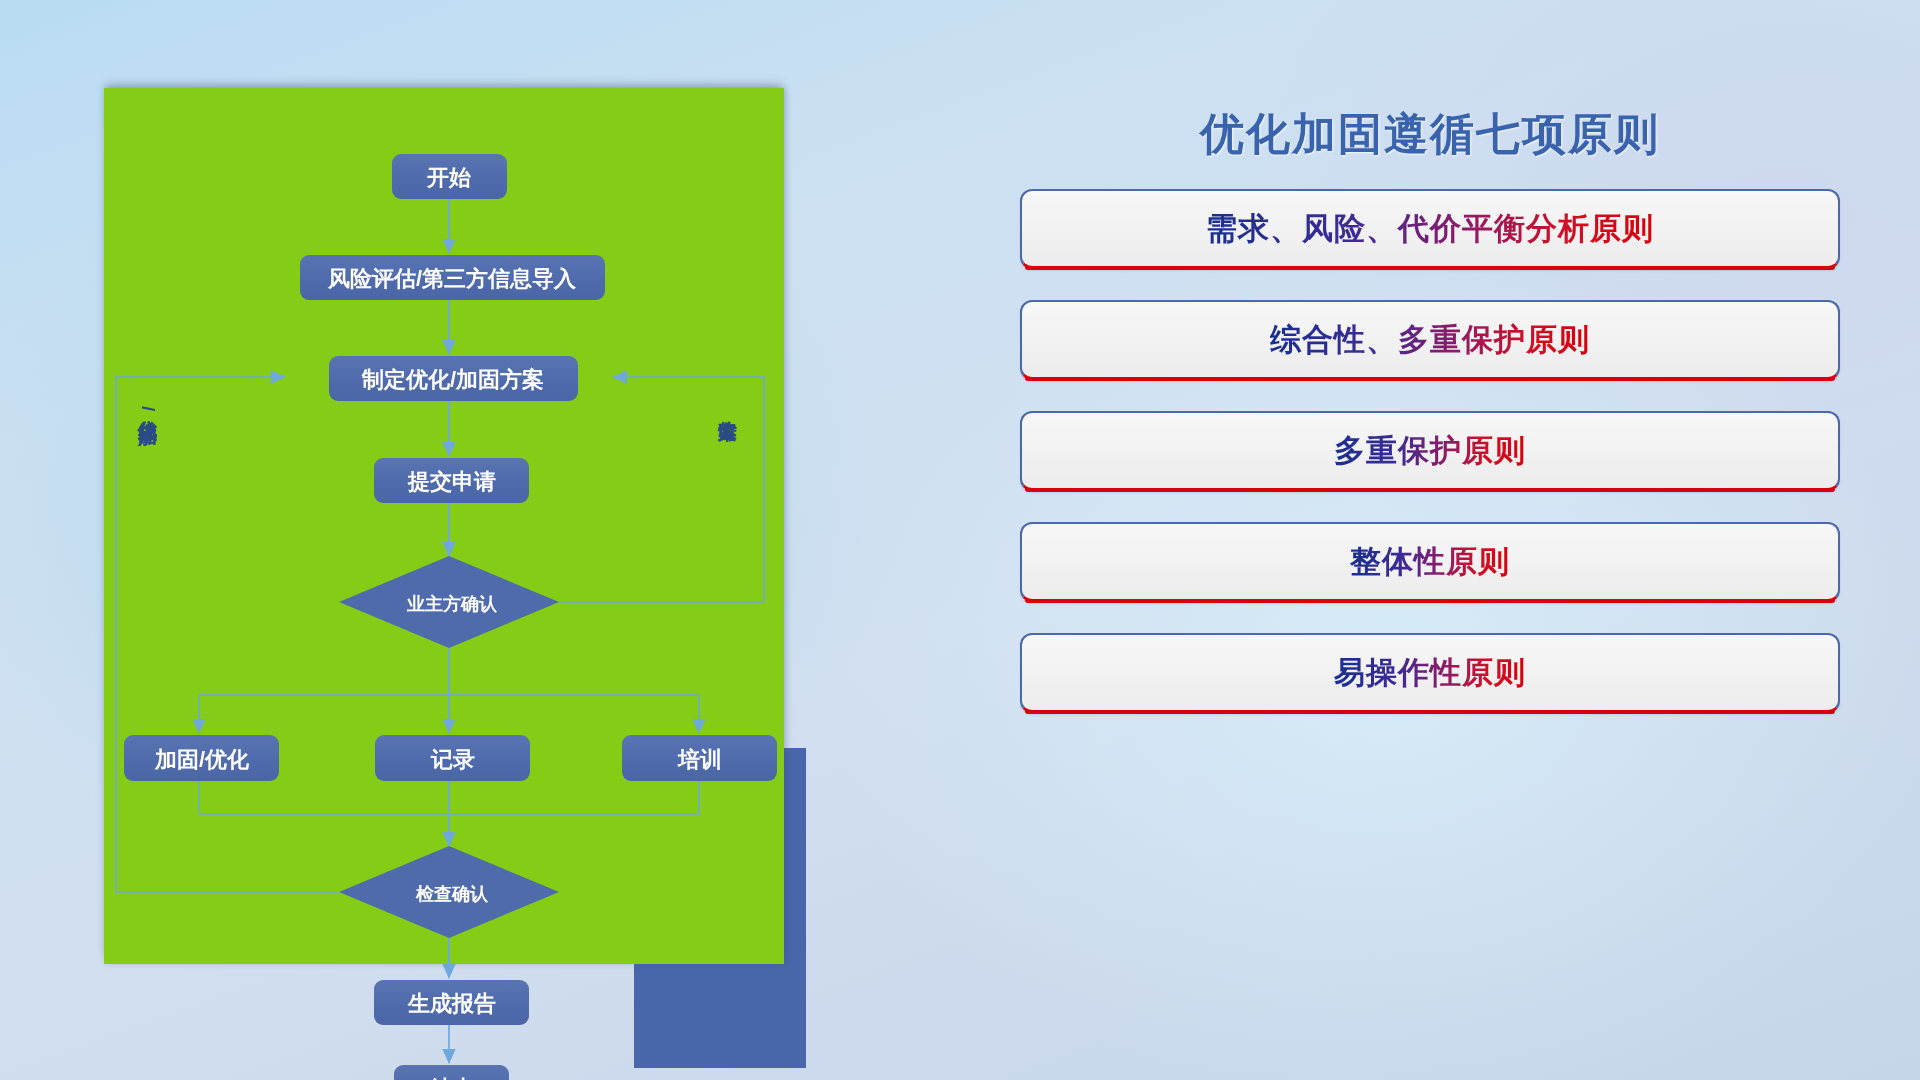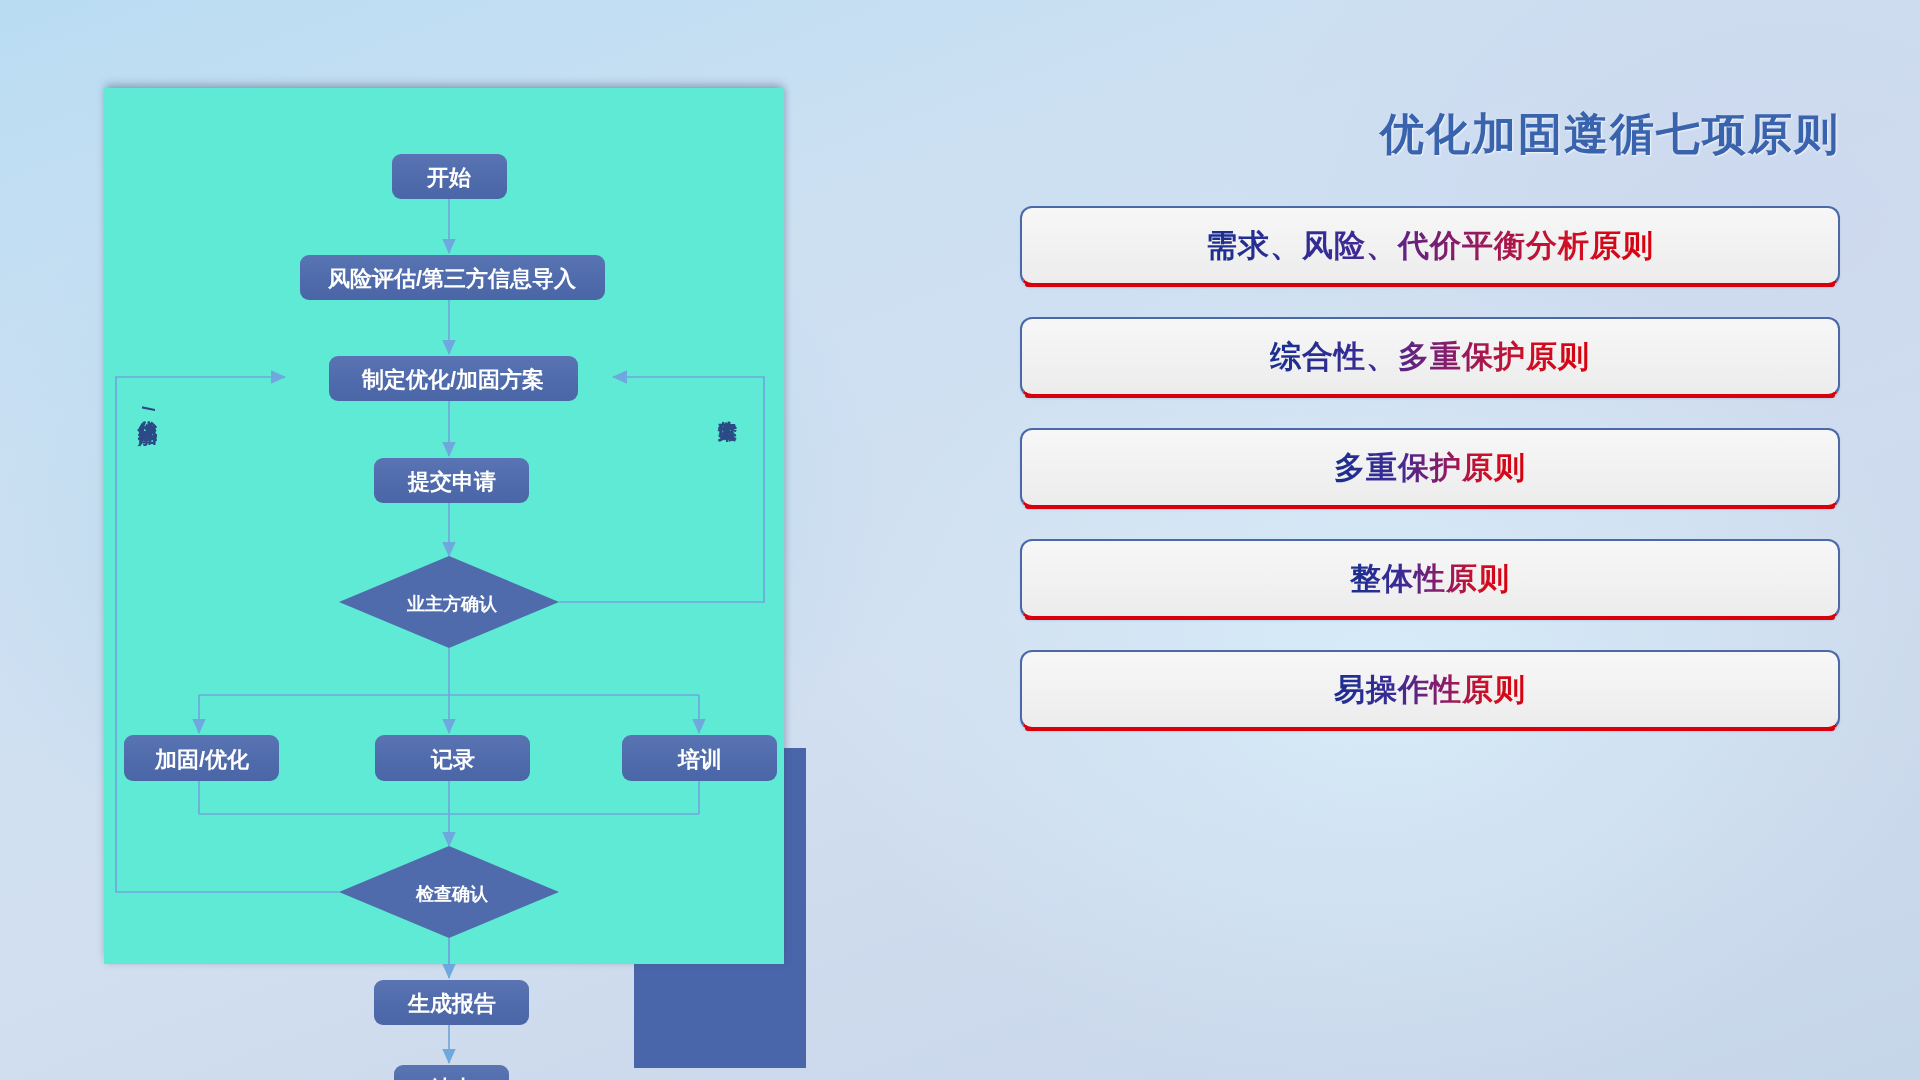--- a/index.html
+++ b/index.html
@@ -15,42 +15,42 @@
   }
 
   
   #flow-wrap { position:absolute; left:104px; top:88px; width:680px; height:896px; }
   #flow-shadow-card {
     position:absolute; left:530px; top:660px; width:172px; height:320px;
     background:#4a66ab;
   }
   #flow-card {
     position:absolute; left:0; top:0; width:680px; height:876px;
-    background:#5eead4;
+    background:#84cc16;
     box-shadow:0 -5px 9px -2px rgba(60,80,110,.40), 2px 0 6px rgba(60,80,110,.18);
   }
   #flow-svg { position:absolute; left:0; top:0; }
 
   .node-text {
     font-weight:bold; fill:#ffffff; text-anchor:middle;
     font-family:"Liberation Sans","DejaVu Sans",sans-serif;
   }
   .loop-label {
     fill:#2b4a86; font-weight:bold;
     font-family:"Liberation Sans","DejaVu Sans",sans-serif;
   }
 
   
   #principles-panel { position:absolute; left:1020px; top:100px; width:820px; height:900px; }
   #principles-title {
-    text-align:right; font-size:44px; font-weight:bold; color:#3a63ad;
+    text-align:center; font-size:44px; font-weight:bold; color:#3a63ad;
     letter-spacing:2px; line-height:1.1; margin-top:10px;
     text-shadow:1px 1px 2px rgba(255,255,255,.75);
   }
-  #principles-list { margin-top:48px; }
+  #principles-list { margin-top:31px; }
   .principle-box {
     height:80px; margin-bottom:31px;
     background:linear-gradient(180deg,#f7f7f7 0%,#f1f1f1 55%,#ececec 100%);
     border-radius:12px;
     border:2px solid #4b68a8;
     border-bottom:3px solid #d8000c;
     box-shadow:0 2px 2px rgba(90,110,150,.18);
     display:flex; align-items:center; justify-content:center;
     position:relative;
   }

